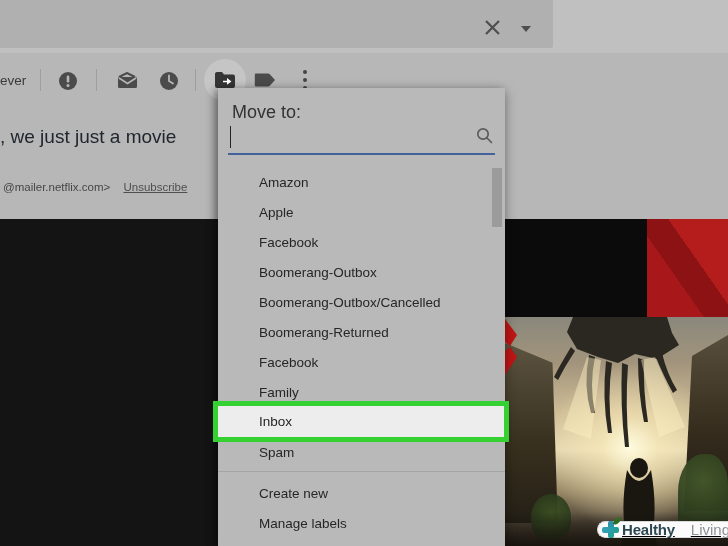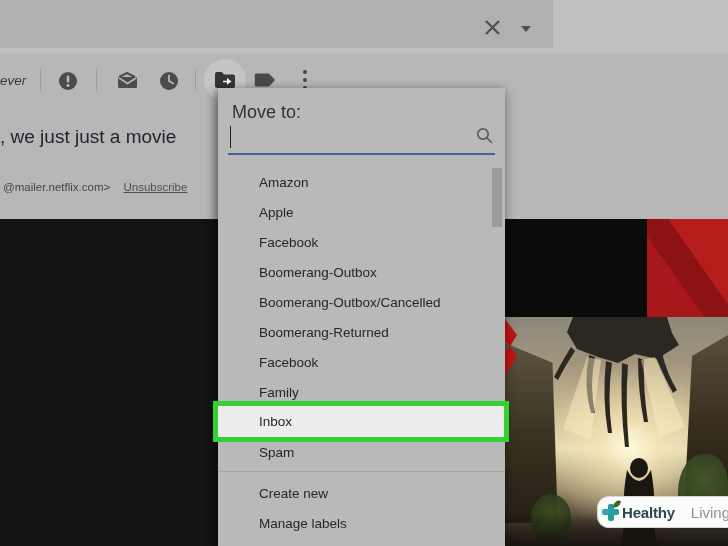--- a/index.html
+++ b/index.html
@@ -12,21 +12,21 @@
   .searchbox{position:absolute;left:0;top:0;width:553px;height:48px;background:#b0b0b0;
              border-radius:0 0 2px 0;}
   .close-x{position:absolute;left:484px;top:19px;width:17px;height:17px;}
   .close-x svg{display:block;}
   .sb-caret{position:absolute;left:521px;top:26px;width:0;height:0;
             border-left:5px solid transparent;border-right:5px solid transparent;
             border-top:6px solid #4e4e4e;}
 
   
   .toolbar{position:absolute;left:0;top:53px;width:728px;height:52px;background:#b7b7b7;
-           border-bottom:1px solid #c6c6c6;font-style:italic;}
+           border-bottom:1px solid #c6c6c6;}
   .tb-overflow{position:absolute;left:0;top:20px;font-size:13.5px;color:#3a3a3a;}
   .tb-div{position:absolute;top:16px;width:1px;height:22px;background:#9f9f9f;}
   .tb-icon{position:absolute;top:18px;}
   .tb-circle{position:absolute;left:204px;top:6px;width:42px;height:42px;border-radius:50%;
              background:#c5c5c5;}
   .tb-dots{position:absolute;left:302px;top:17px;width:6px;height:20px;
            display:flex;flex-direction:column;justify-content:space-between;align-items:center;}
   .tb-dots i{width:4px;height:4px;border-radius:50%;background:#454545;}
 
   
@@ -73,23 +73,23 @@
   .dd-item{height:30px;line-height:30px;padding-left:41px;font-size:13.5px;color:#262626;
       white-space:nowrap;}
   .dd-spacer{height:30px;}
   .green-box{position:absolute;left:-5px;top:313px;width:286px;height:31px;
       border:5px solid #35d132;background:#ededed;z-index:6;}
   .green-box .dd-item{line-height:31px;}
   .dd-divider{position:absolute;left:0;top:383px;width:287px;height:1px;background:#a4a4a4;}
   .dd-footer{position:absolute;left:0;top:391px;width:230px;}
 
   
-  .watermark{position:absolute;left:597px;top:496px;width:131px;height:32px;z-index:8;
+  .watermark{position:absolute;left:597px;top:521px;width:131px;height:17px;z-index:8;
       background:#fbfbfb;border-radius:12px 0 0 12px;border:1px solid #d8d8d8;border-right:none;
-      display:flex;align-items:center;padding-left:4px;box-sizing:border-box;}
+      display:flex;align-items:center;padding-left:4px;box-sizing:border-box;text-decoration:underline;}
   .wm-cross{position:relative;width:17px;height:17px;margin-right:3px;flex:0 0 auto;}
   .wm-cross .v{position:absolute;left:5.5px;top:0;width:6px;height:17px;border-radius:2px;
       background:linear-gradient(180deg,#2e8fae 0%,#21a396 100%);}
   .wm-cross .h{position:absolute;left:0;top:5.5px;width:17px;height:6px;border-radius:2px;
       background:linear-gradient(90deg,#3a9ec0 0%,#1f9f92 100%);}
   .wm-cross .leaf{position:absolute;right:-1px;top:-4px;width:6px;height:8px;
       border-radius:80% 10% 80% 10%;background:#2e6d1f;transform:rotate(18deg);}
   .wm-bold{font-size:15px;font-weight:bold;color:#2c4752;letter-spacing:-0.2px;}
   .wm-light{font-size:15px;color:#8f9396;margin-left:16px;}
 </style>

